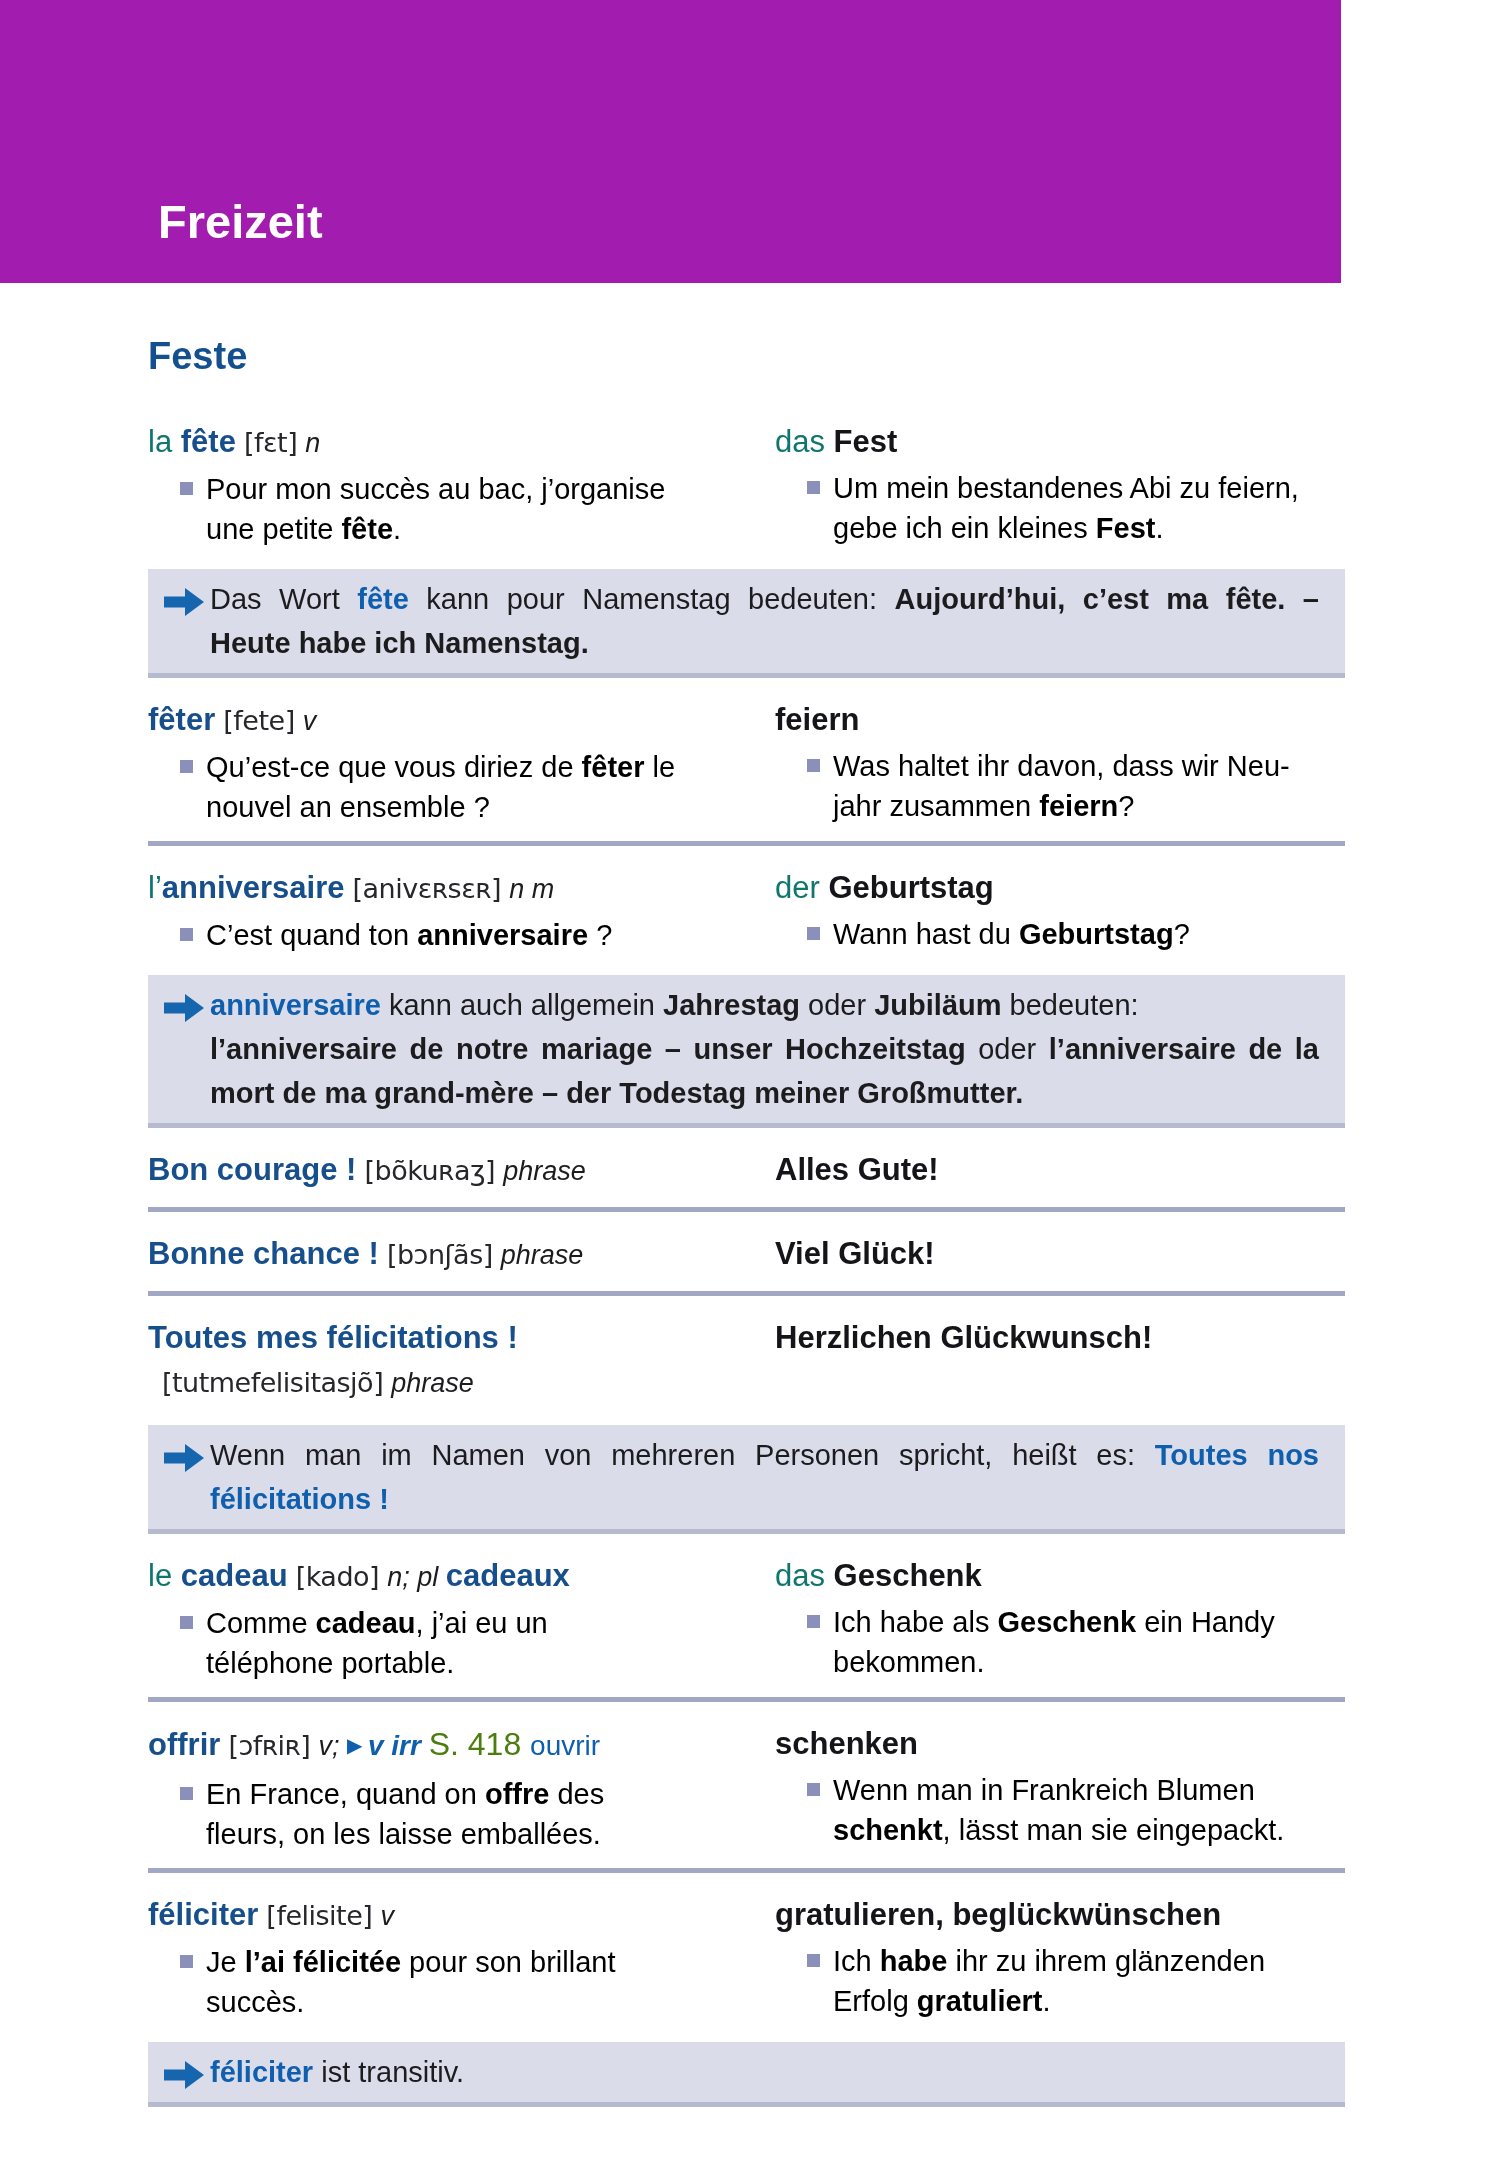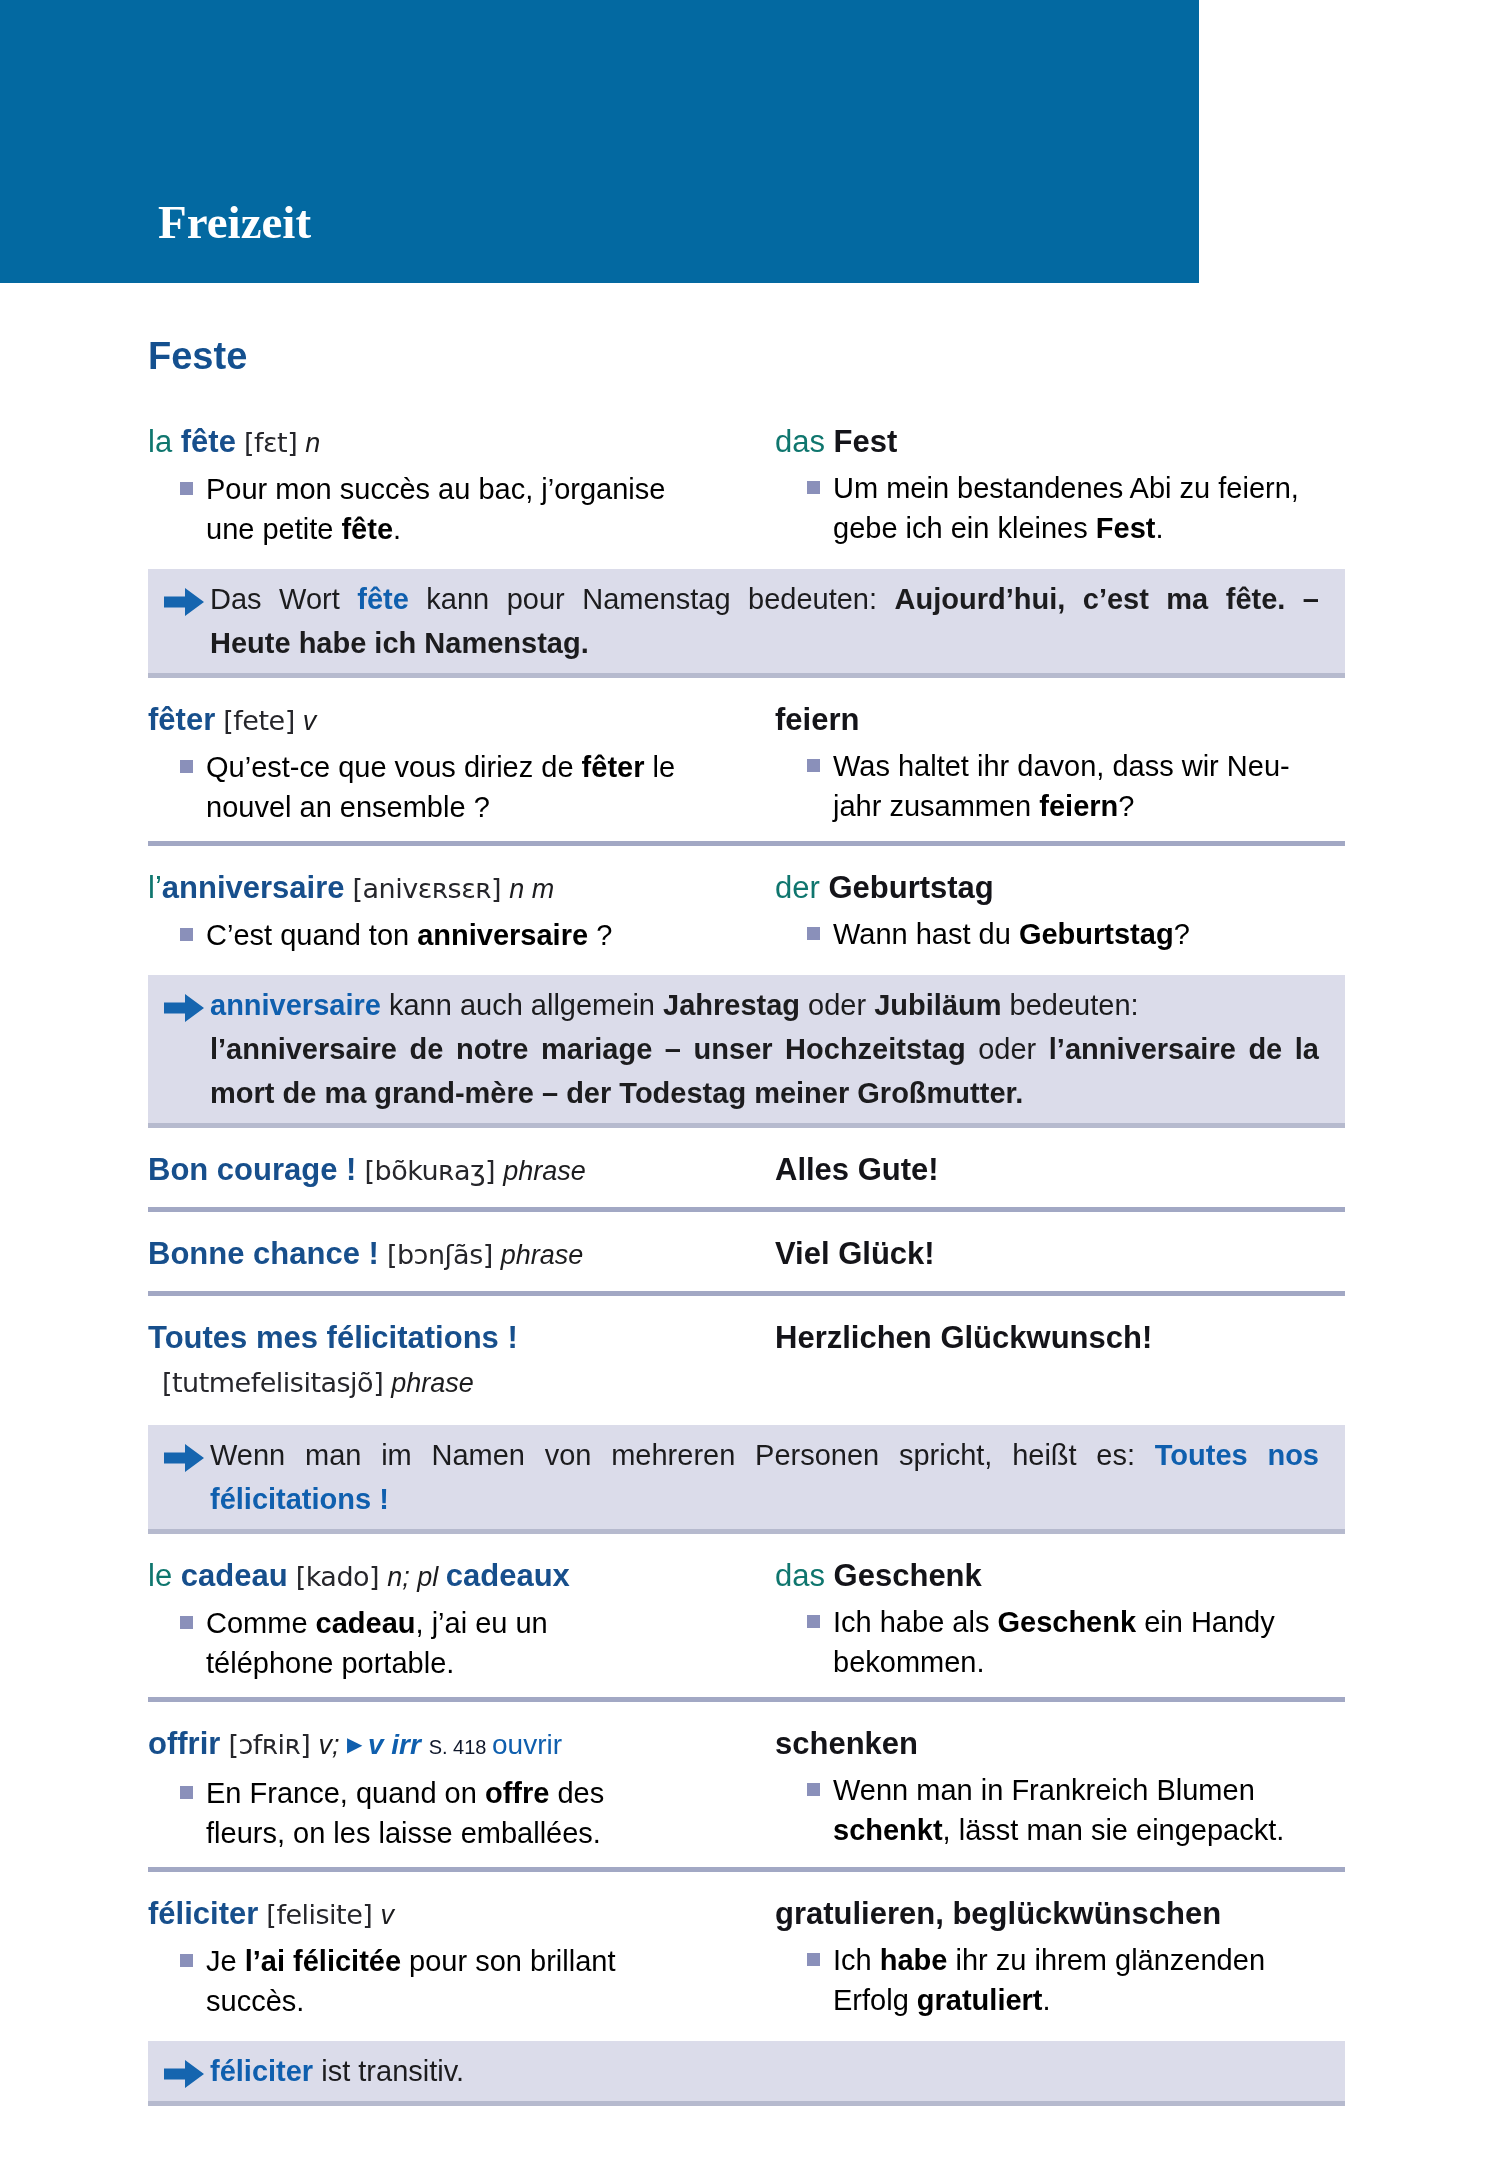--- a/index.html
+++ b/index.html
@@ -7,28 +7,27 @@
     position:relative;
     width:1512px;
     height:2162px;
     background:#ffffff;
     overflow:hidden;
     font-family:"Liberation Sans", sans-serif;
     color:#1c1c1e;
   }
   
   .banner{
-    width:1199px;
+    width:1341px;
     height:283px;
-    background:#0369a1;
+    background:#a21caf;
     display:flex;
     align-items:flex-end;
     padding:0 0 34px 158px;
     box-sizing:border-box;
-    font-family:Liberation Serif, serif;
   }
   .banner h1{
     margin:0;
     font-size:47px;
     font-weight:700;
     color:#ffffff;
     letter-spacing:0;
   }
   
   .main{
@@ -50,21 +49,21 @@
   .head{font-size:31px;line-height:44px;}
   .head-line{white-space:nowrap;}
   .head-sub{padding-left:14px;white-space:nowrap;}
   .head .s-a{font-weight:400;color:#0f766e;}
   .head .s-h{font-weight:700;color:#174f8c;}
   .head .s-b{font-weight:700;color:#141419;}
   .s-ph{font-family:"DejaVu Sans", sans-serif;font-weight:400;font-size:27px;color:#26262b;letter-spacing:-0.5px;}
   .head .s-i{font-style:italic;font-size:27px;color:#1c1c1e;font-weight:400;}
   .s-tri{color:#0f5fae;font-size:20px;font-style:normal;position:relative;top:-3px;}
   .s-bbi{color:#0f5fae;font-weight:700;font-style:italic;font-size:28px;}
-  .s-pg{font-size:20px;font-weight:400;color:#0f172a;}
+  .s-pg{font-size:32px;font-weight:400;color:#4d7c0f;}
   .s-bl{color:#0f5fae;font-weight:400;font-size:28px;}
   
   .examples{margin-top:4px;}
   .example{display:flex;align-items:flex-start;padding-left:32px;}
   .sq{
     flex:0 0 auto;
     width:13px;height:13px;
     background:#8a90ba;
     margin:13px 13px 0 0;
   }

